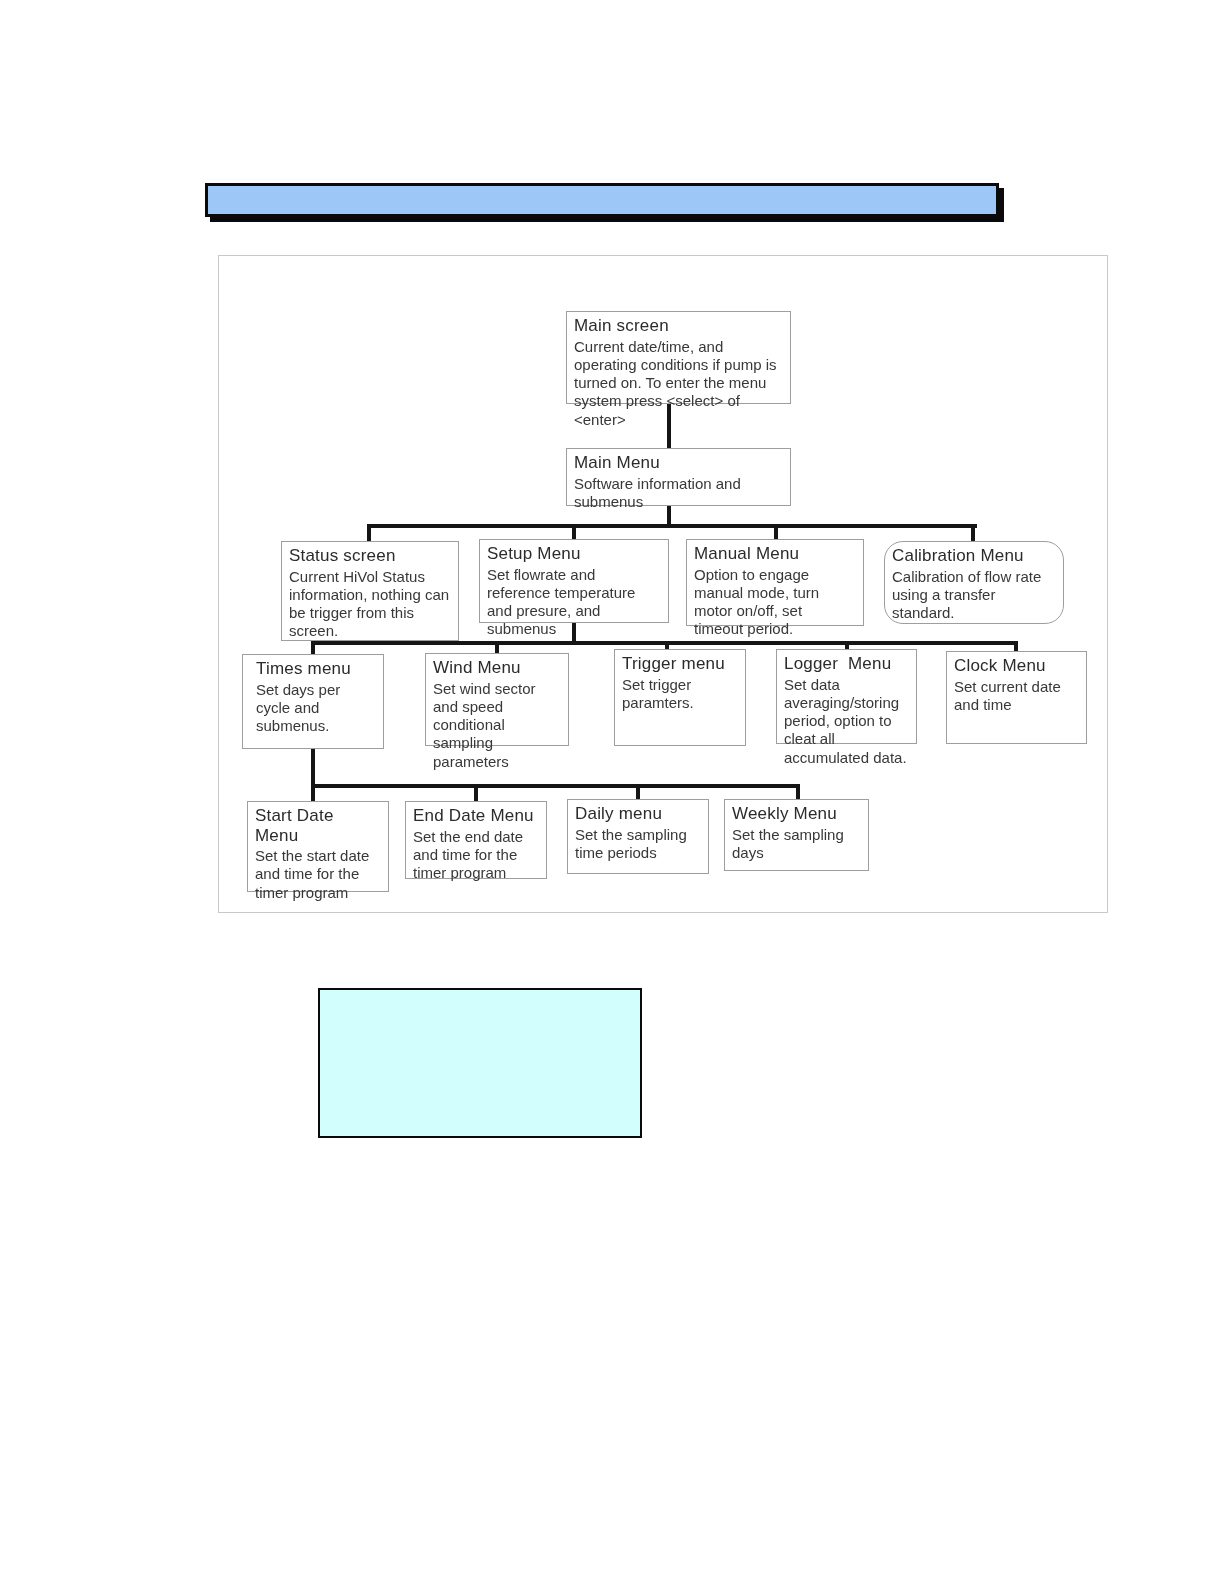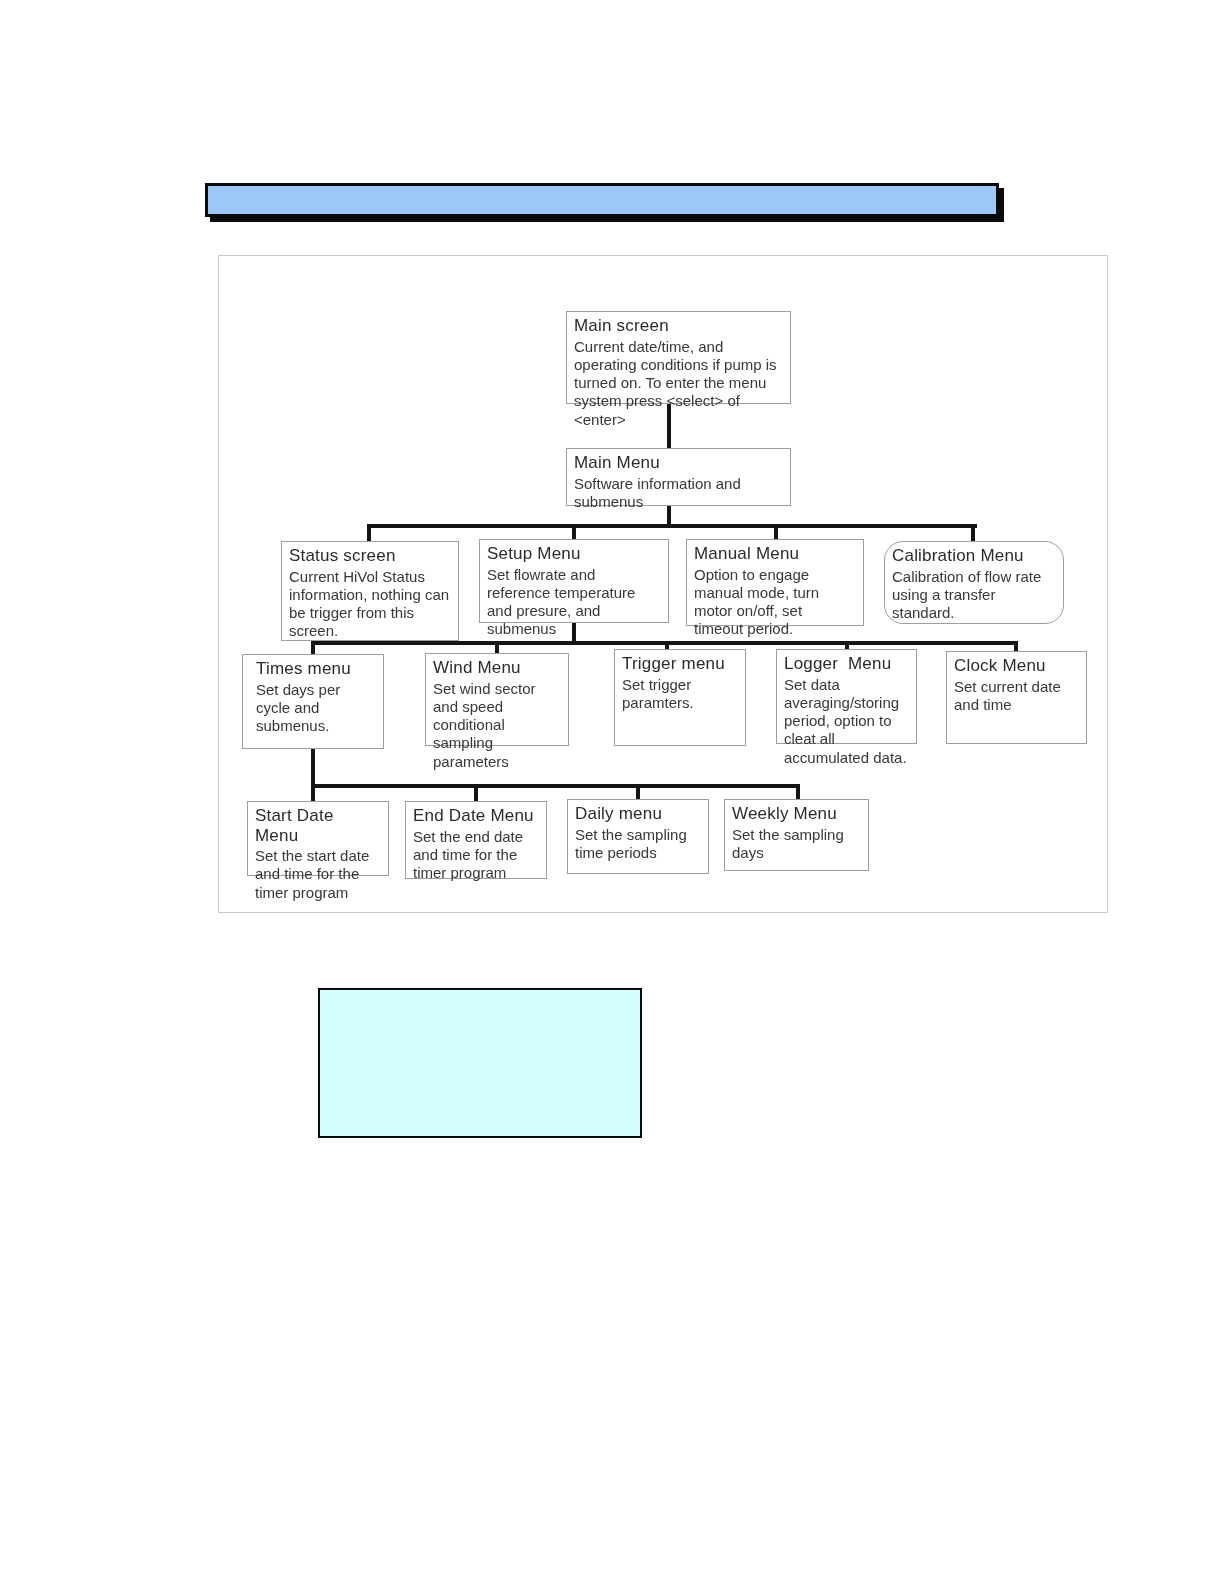--- a/index.html
+++ b/index.html
@@ -39,21 +39,21 @@
   #n-main-menu{left:347px;top:192px;width:225px;height:58px;}
   #n-status{left:62px;top:285px;width:178px;height:100px;}
   #n-setup{left:260px;top:283px;width:190px;height:84px;}
   #n-manual{left:467px;top:283px;width:178px;height:87px;}
   #n-calibration{left:665px;top:285px;width:180px;height:83px;border-radius:19px;}
   #n-times{left:23px;top:398px;width:142px;height:95px;padding-left:13px;}
   #n-wind{left:206px;top:397px;width:144px;height:93px;}
   #n-trigger{left:379px;top:393px;width:132px;height:97px;margin-left:16px;}
   #n-logger{left:557px;top:393px;width:141px;height:95px;}
   #n-clock{left:727px;top:395px;width:141px;height:93px;}
-  #n-start{left:28px;top:545px;width:142px;height:75px;}
+  #n-start{left:28px;top:545px;width:142px;height:91px;}
   #n-end{left:186px;top:545px;width:142px;height:78px;}
   #n-daily{left:348px;top:543px;width:142px;height:75px;}
   #n-weekly{left:505px;top:543px;width:145px;height:72px;}
 
   #l-v1{left:448px;top:148px;height:44px;}
   #l-v2{left:448px;top:250px;height:22px;}
   #l-h1{left:148px;top:268px;width:610px;}
   #l-d-status{left:148px;top:268px;height:17px;}
   #l-d-setup{left:353px;top:268px;height:15px;}
   #l-d-manual{left:555px;top:268px;height:15px;}

